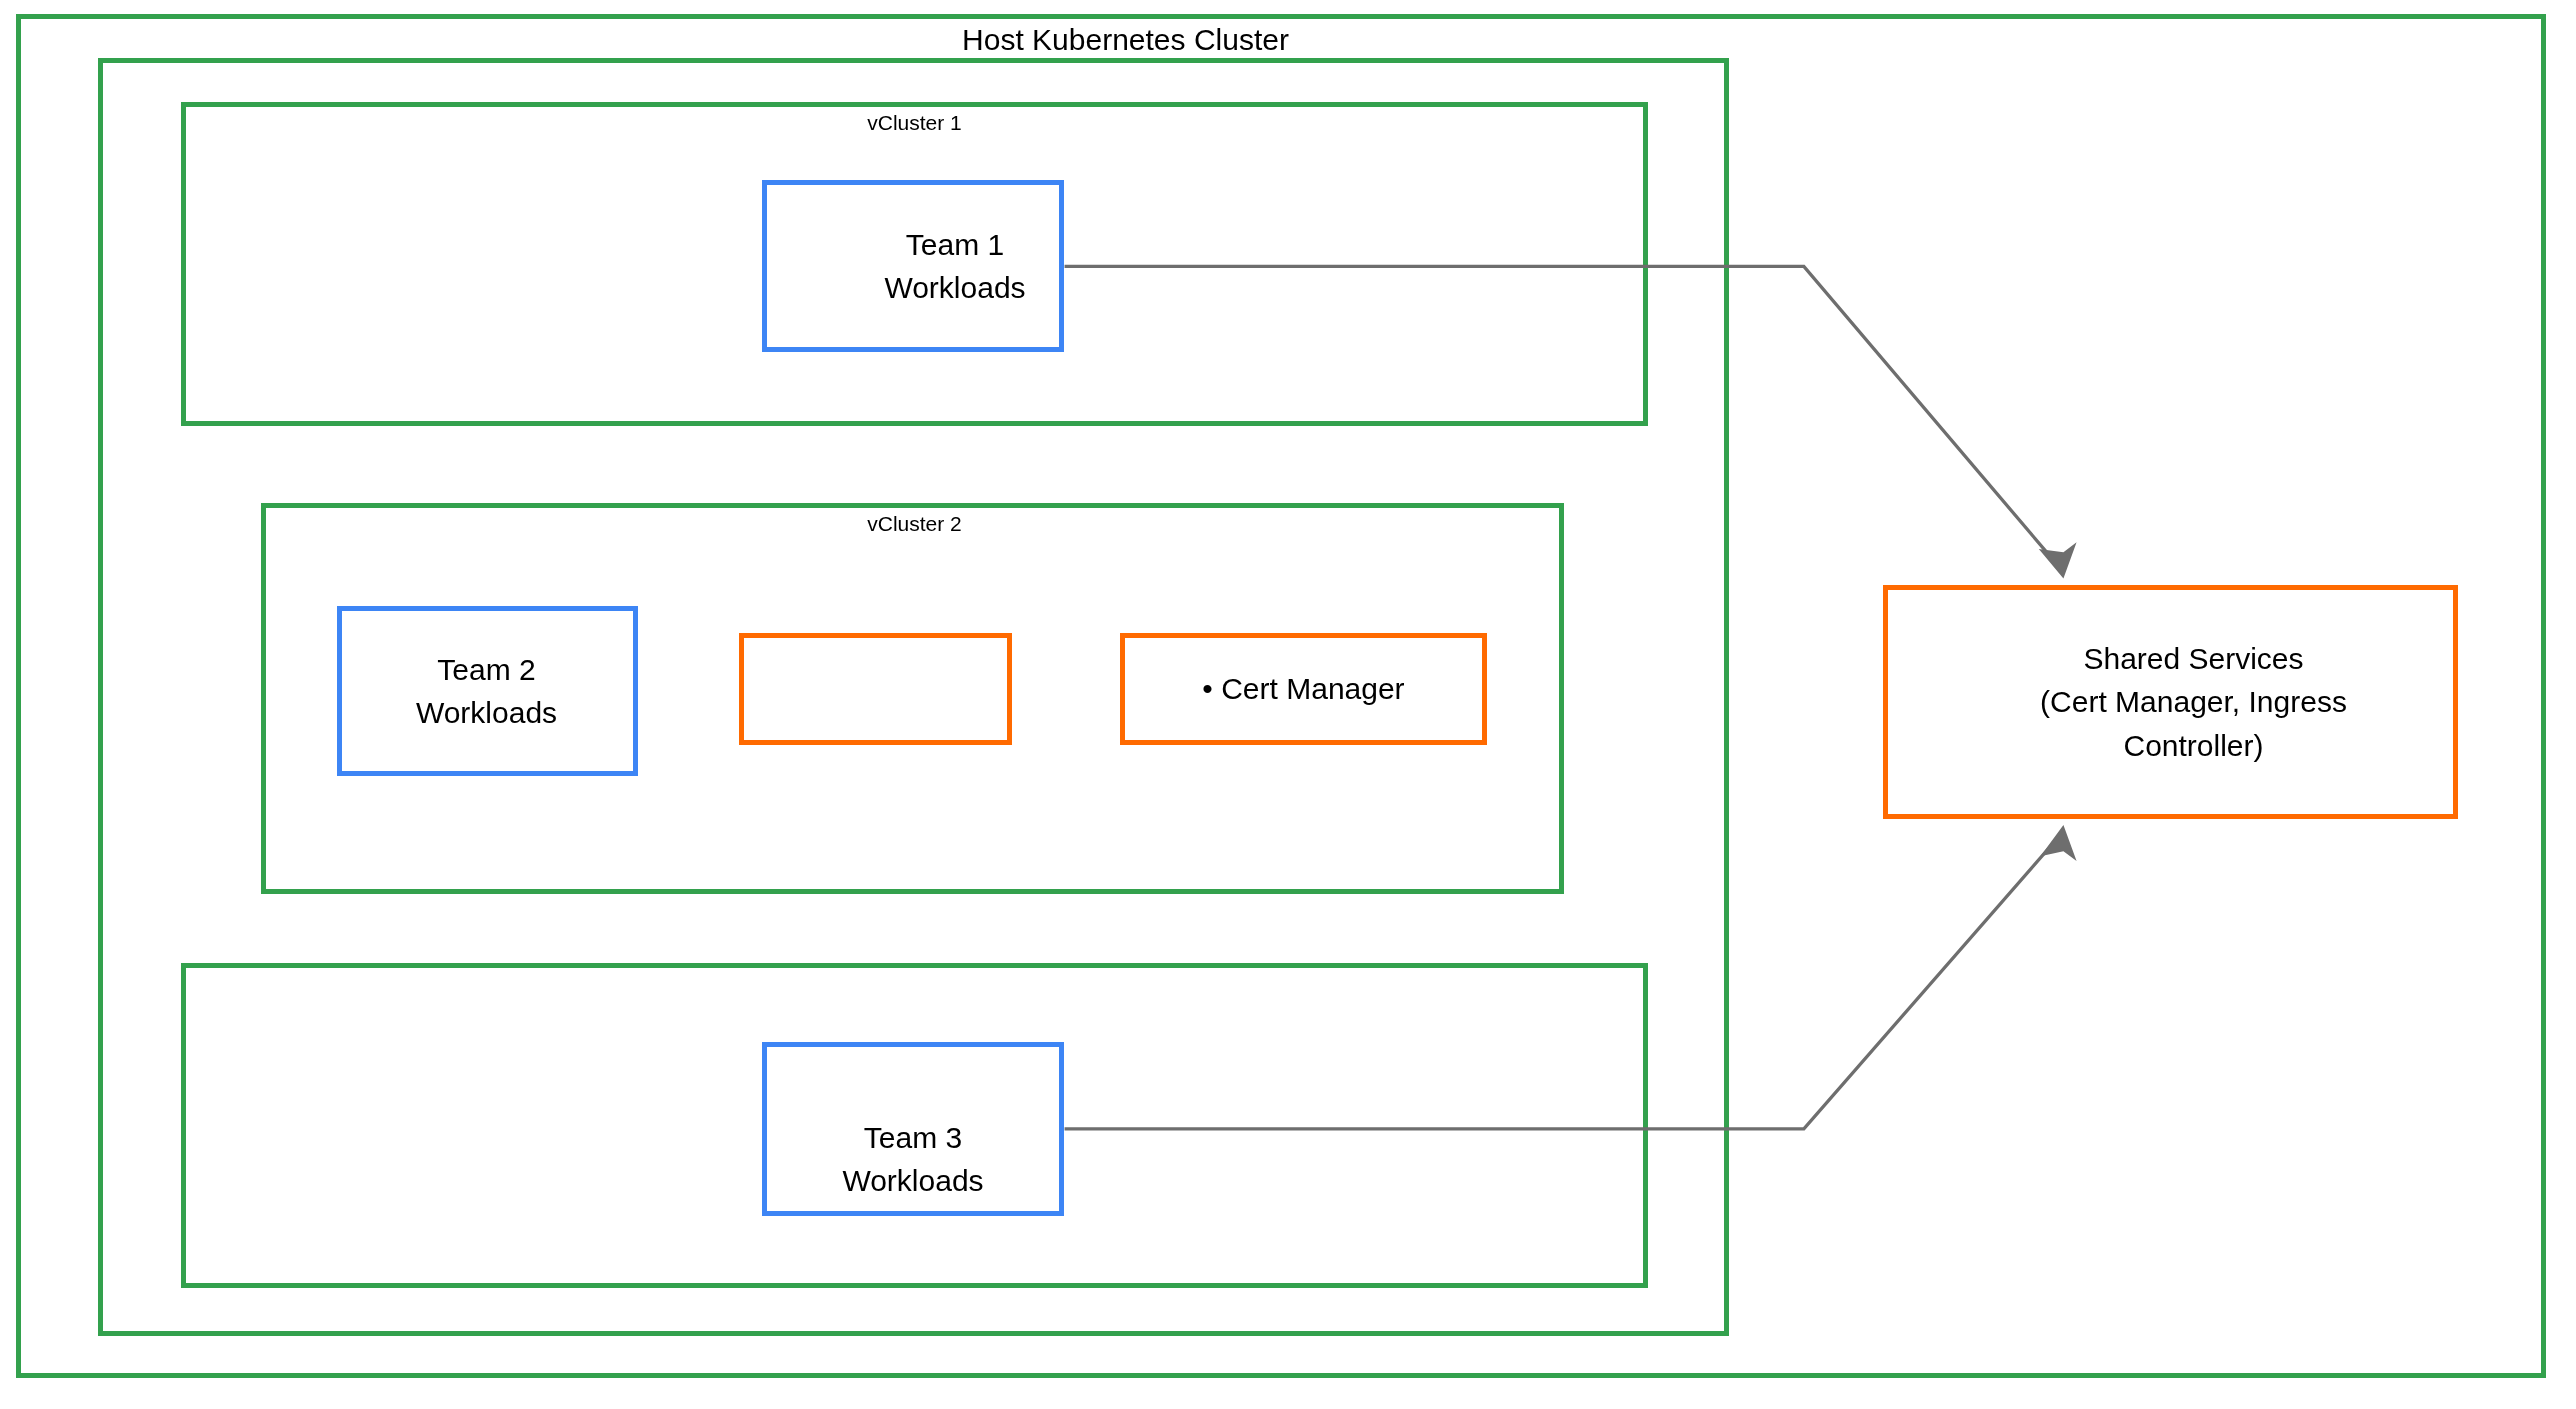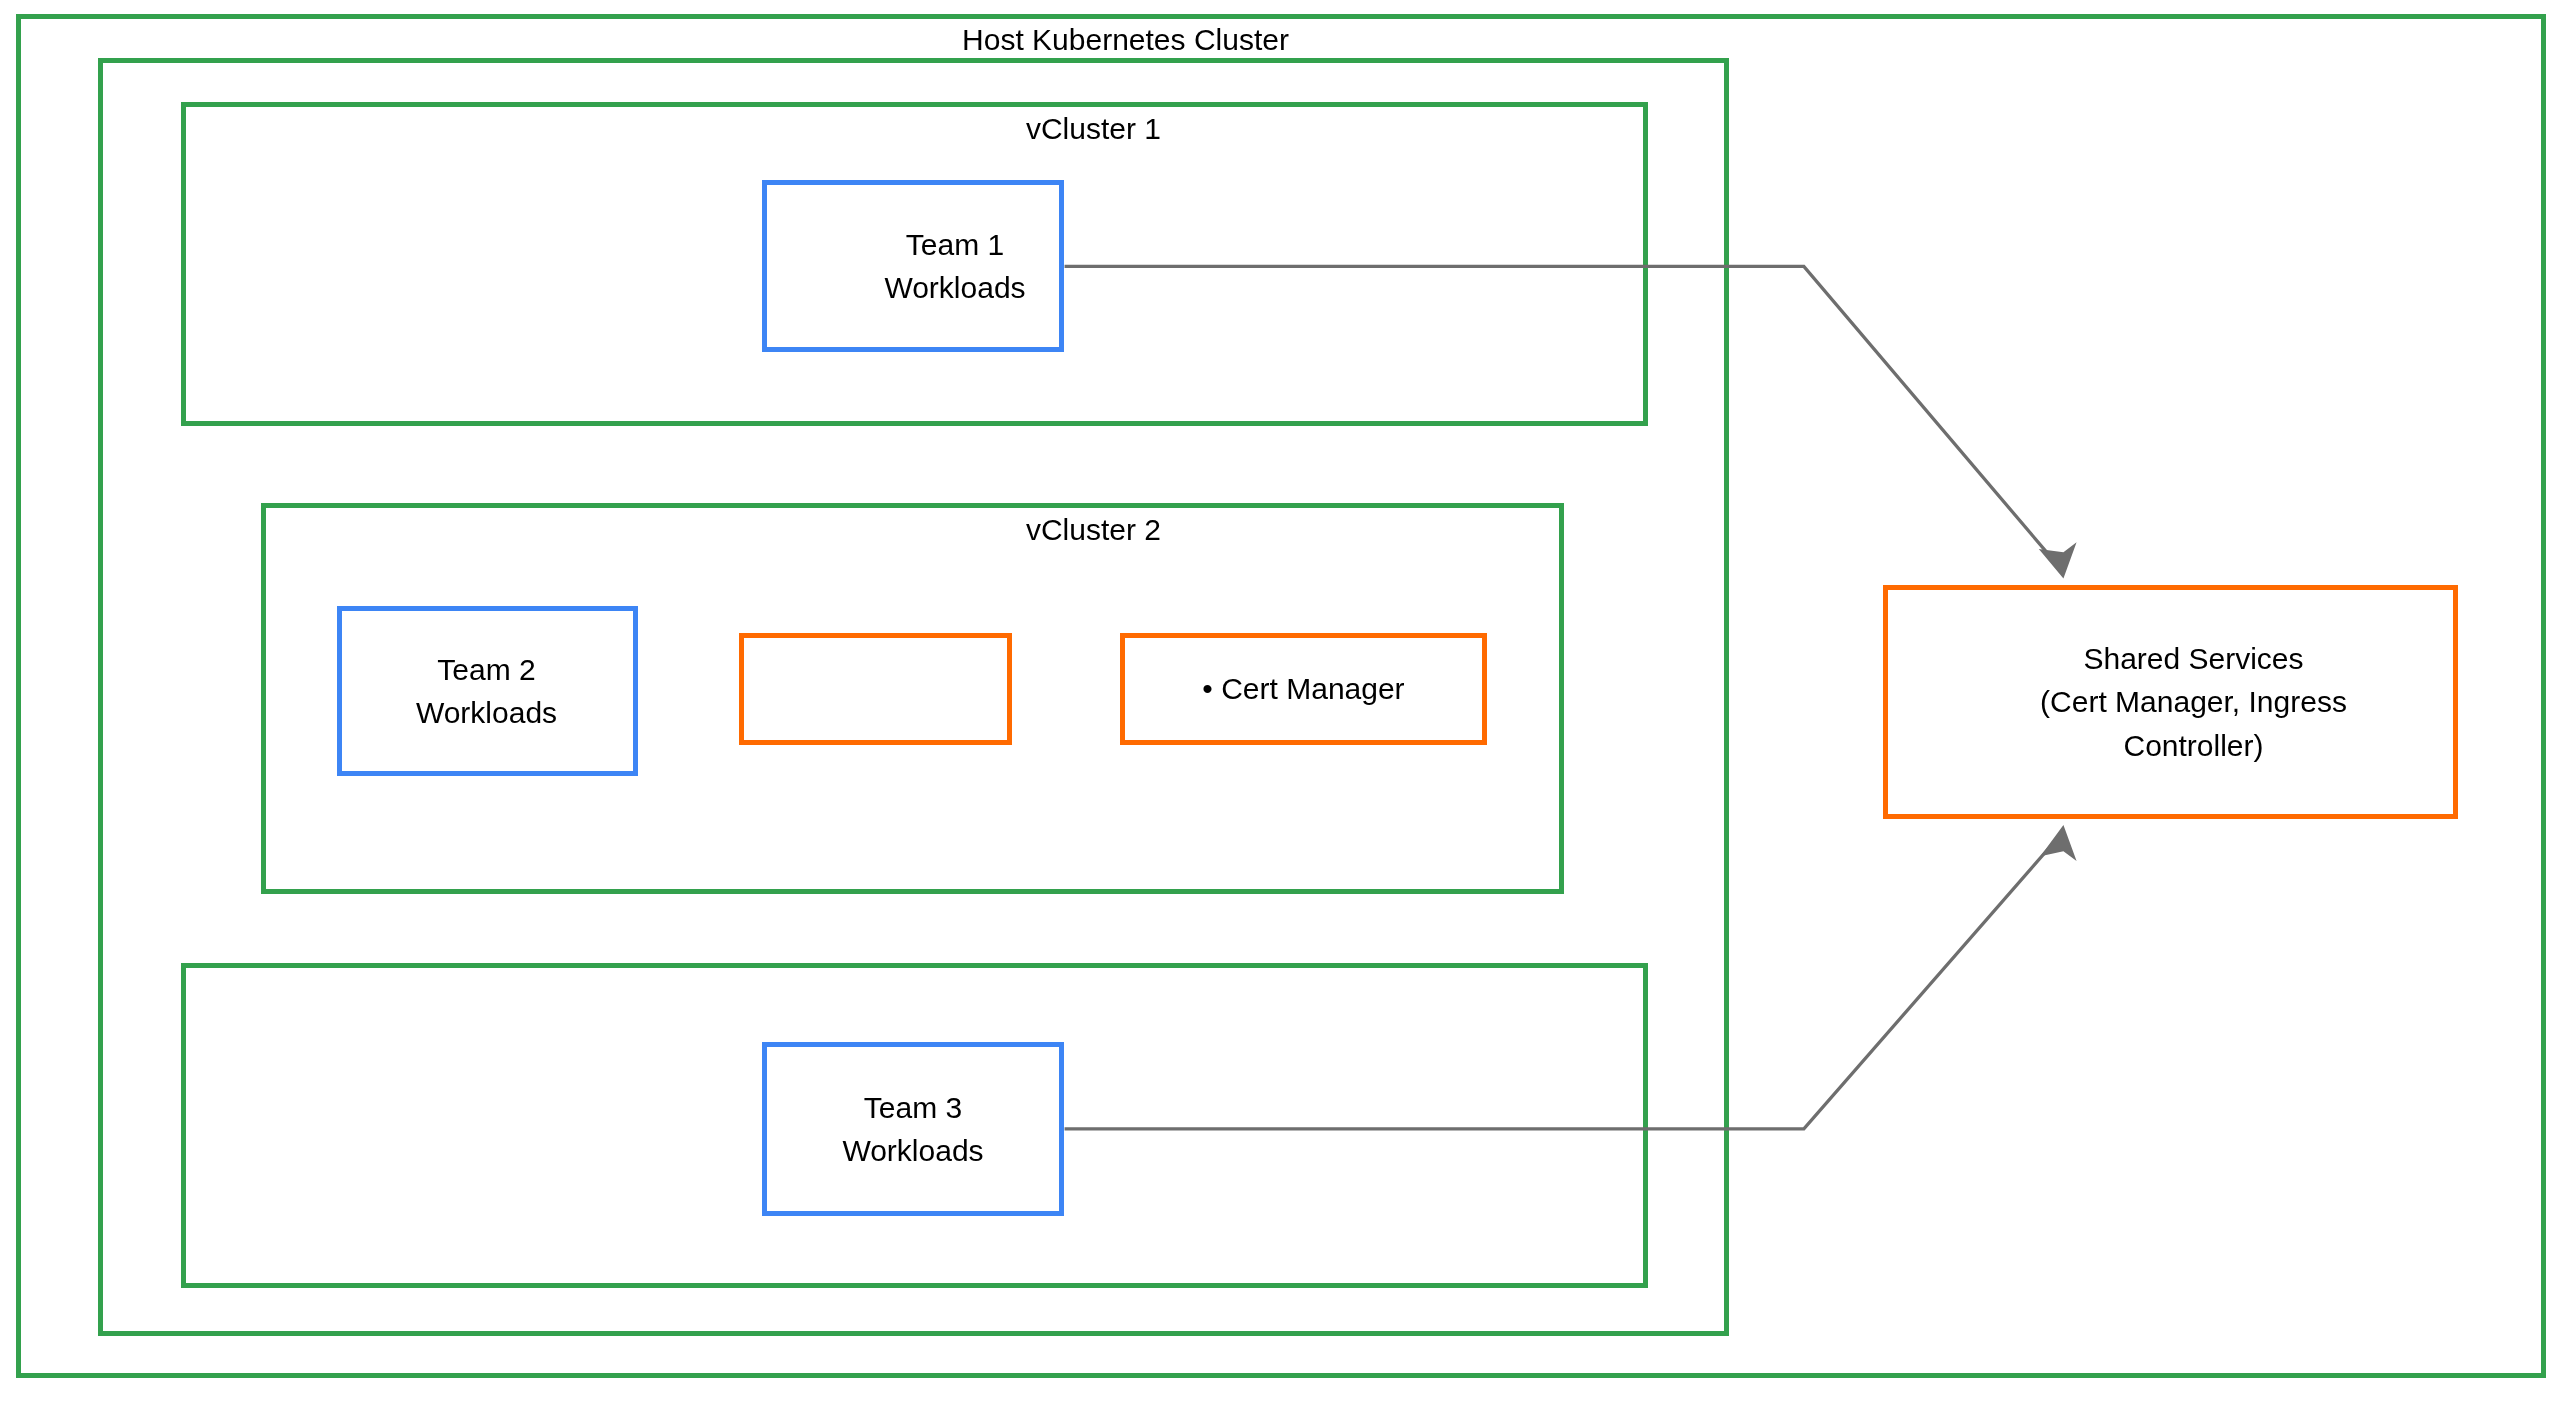--- a/index.html
+++ b/index.html
@@ -37,22 +37,21 @@
     text-align: center;
     color: #000000;
     line-height: 1.28;
     white-space: pre-line;
     user-select: none;
   }
   .title-label {
     font-size: 30px;
   }
   .cluster-label {
-    font-size: 30px;
-    text-align: right;
+    font-size: 21px;
   }
   .centered-label {
     display: flex;
     align-items: center;
     justify-content: center;
     position: absolute;
     text-align: center;
     color: #000000;
     line-height: 1.45;
     font-size: 30px;
@@ -102,21 +101,21 @@
 Workloads</div>
 
   <div class="box orange-box" style="left:739px; top:633px; width:273px; height:112px;"></div>
 
   <div class="box orange-box" style="left:1120px; top:633px; width:367px; height:112px;"></div>
   <div class="centered-label" style="left:1120px; top:633px; width:367px; height:112px;">• Cert Manager</div>
 
   <div class="box green-box" style="left:181px; top:963px; width:1467px; height:325px;"></div>
 
   <div class="box blue-box" style="left:762px; top:1042px; width:302px; height:174px;"></div>
-  <div class="centered-label" style="left:762px; top:1042px; width:302px; height:174px; white-space:pre-line;">Team 3
+  <div class="centered-label" style="left:762px; top:1072px; width:302px; height:174px; white-space:pre-line;">Team 3
 Workloads</div>
 
   <div class="box orange-box" style="left:1883px; top:585px; width:575px; height:234px;"></div>
   <div class="centered-label" style="left:1883px; top:585px; width:621px; height:234px; white-space:pre-line;">Shared Services
 (Cert Manager, Ingress
 Controller)</div>
 
   <svg class="connectors" viewBox="0 0 3136 1716">
     <g>
       <path class="conn-path" d="M 1296 324 L 2196 324 L 2512 696"></path>

